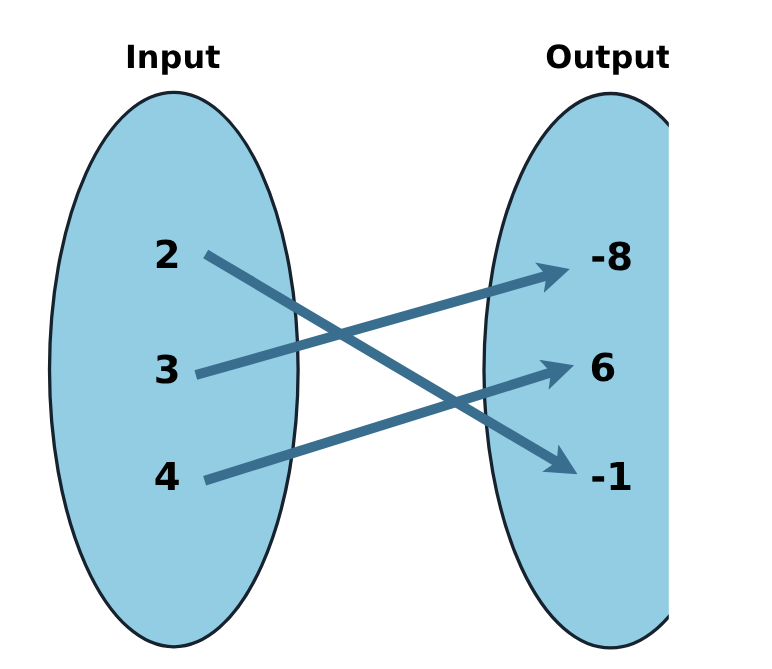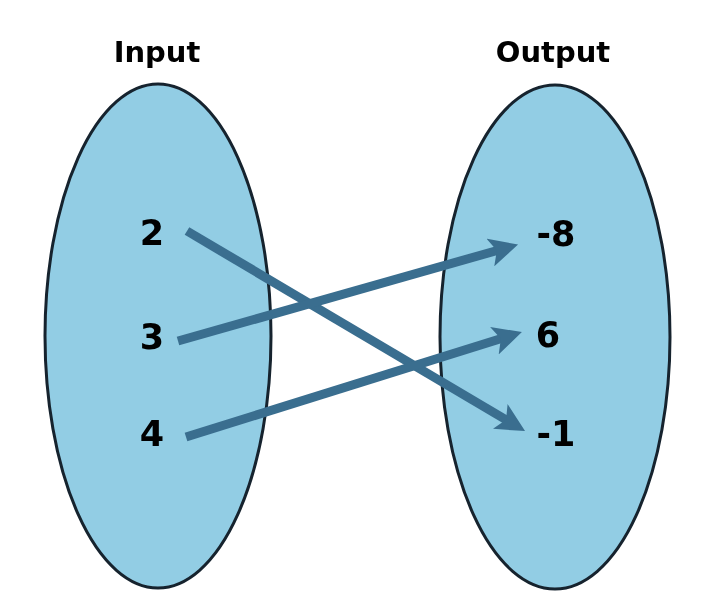--- a/index.html
+++ b/index.html
@@ -6,21 +6,21 @@
   html, body {
     margin: 0;
     padding: 0;
     background: #ffffff;
   }
   body {
     font-family: "DejaVu Sans", "Liberation Sans", sans-serif;
   }
   #canvas {
     position: relative;
-    width: 702px;
+    width: 608px;
     height: 608px;
     background: #ffffff;
     overflow: hidden;
   }
   #diagram-svg {
     position: absolute;
     top: 0;
     left: 0;
     width: 702px;
     height: 608px;

